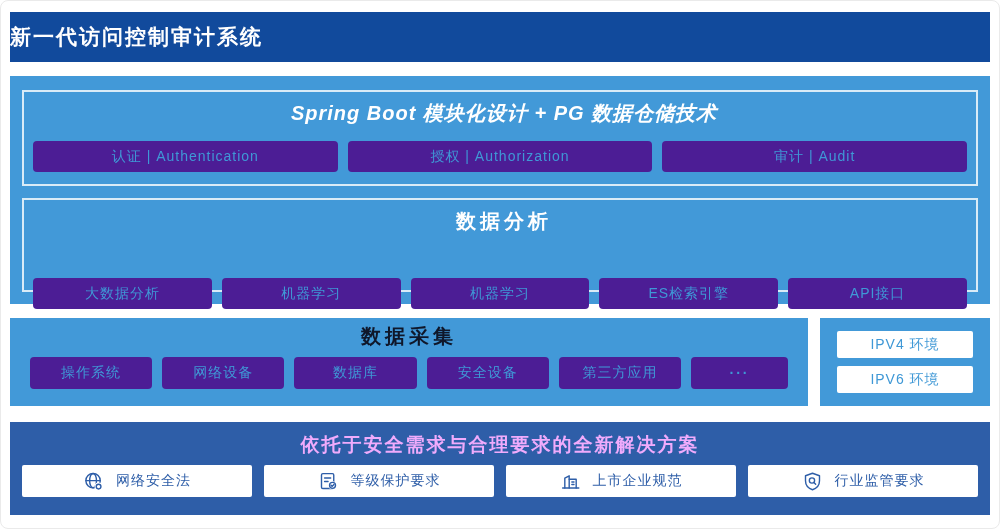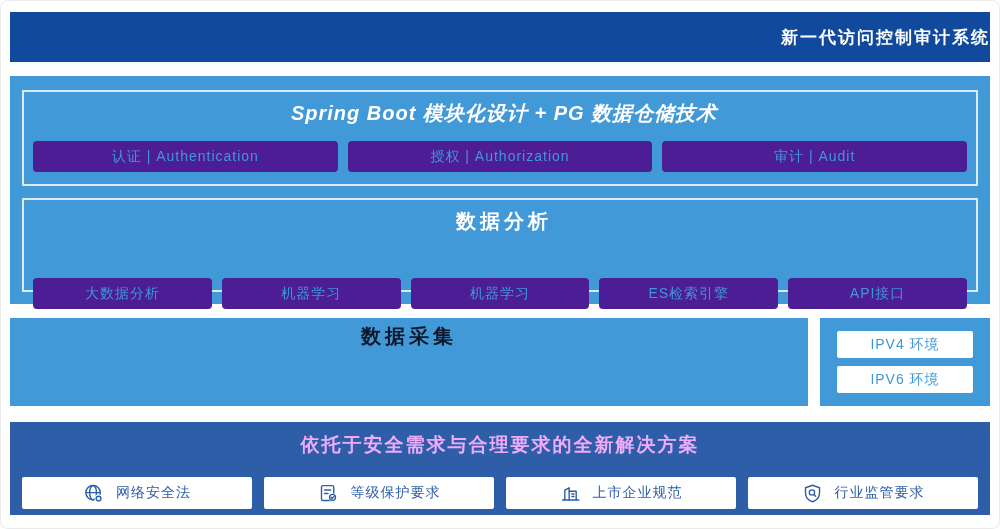--- a/index.html
+++ b/index.html
@@ -5,22 +5,22 @@
   html,body{margin:0;padding:0;background:#fff;}
   body{
     width:1000px;height:529px;position:relative;overflow:hidden;
     font-family:"Liberation Sans","DejaVu Sans",sans-serif;
   }
   .frame{position:absolute;inset:0;border:1px solid #eaeaea;border-radius:8px;box-sizing:border-box;pointer-events:none;}
 
   
   .banner{
     position:absolute;left:10px;top:12px;width:980px;height:50px;
-    background:#114a9c;color:#fff;display:flex;align-items:center;justify-content:flex-end;
-    font-size:17px;font-weight:bold;letter-spacing:2px;
+    background:#114a9c;color:#fff;display:flex;align-items:center;justify-content:flex-start;
+    font-size:21px;font-weight:bold;letter-spacing:2px;
   }
 
   
   .sec-platform{position:absolute;left:10px;top:76px;width:980px;height:228px;background:#4299d8;}
   .inner-box{
     position:absolute;left:12px;width:956px;box-sizing:border-box;
     border:2px solid rgba(255,255,255,0.8);display:flex;flex-direction:column;
   }
   .inner-modules{top:14px;height:96px;}
   .inner-analysis{top:122px;height:94px;gap:45px;}
@@ -59,21 +59,21 @@
 
   
   .sec-solution{position:absolute;left:10px;top:422px;width:980px;height:93px;background:#2e5ea8;}
   .solution-title{
     color:#f0abfc;font-weight:bold;font-size:19px;letter-spacing:2px;
     text-align:center;padding-top:11px;line-height:23px;
   }
   .solution-row{display:flex;gap:12px;padding:0 12px;margin-top:9px;}
   .sol-btn{
     flex:1;height:32px;background:#fff;display:flex;align-items:center;justify-content:center;
-    gap:12px;font-size:14px;color:#2e5ea8;letter-spacing:1px;border-radius:2px;margin-top:12px;
+    gap:12px;font-size:14px;color:#2e5ea8;letter-spacing:1px;border-radius:2px;
   }
   .sol-icon{display:block;}
   .sol-icon .stk{fill:none;stroke:#2e5ea8;stroke-width:1.6;stroke-linecap:round;stroke-linejoin:round;}
   .sol-icon .wfill{fill:#fff;stroke:none;}
 </style>
 </head>
 <body>
 
 <div class="frame"></div>
 
@@ -100,20 +100,28 @@
       <div class="white-btn">机器学习</div>
       <div class="white-btn">ES检索引擎</div>
       <div class="white-btn">API接口</div>
     </div>
   </div>
 
 </div>
 
 <div class="sec-collect">
   <div class="collect-title">数据采集</div>
+  <div class="collect-row">
+    <div class="white-btn">操作系统</div>
+    <div class="white-btn">网络设备</div>
+    <div class="white-btn">数据库</div>
+    <div class="white-btn">安全设备</div>
+    <div class="white-btn">第三方应用</div>
+    <div class="white-btn btn-ellipsis">···</div>
+  </div>
 </div>
 
 <div class="sec-env">
   <div class="env-btn">IPV4 环境</div>
   <div class="env-btn">IPV6 环境</div>
 </div>
 
 <div class="sec-solution">
   <div class="solution-title">依托于安全需求与合理要求的全新解决方案</div>
   <div class="solution-row">

